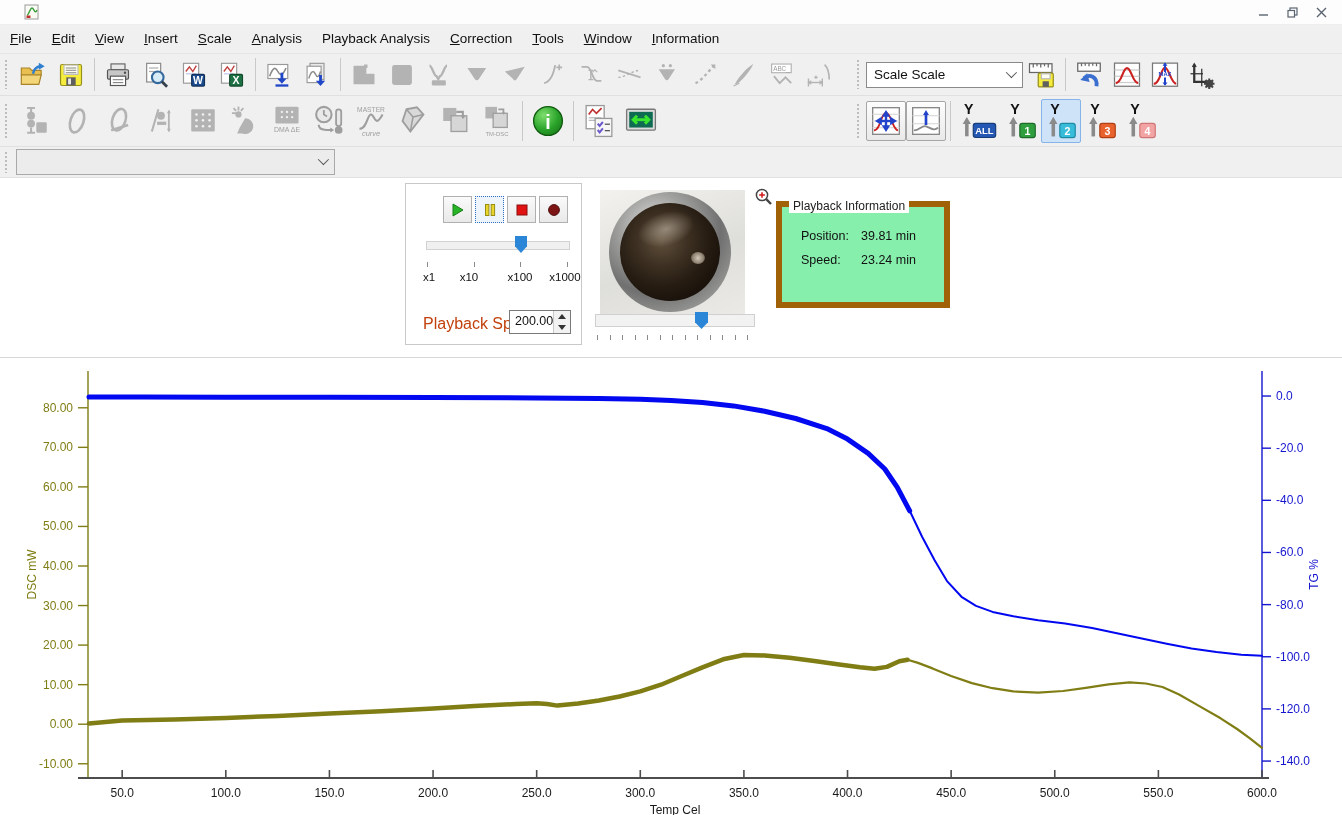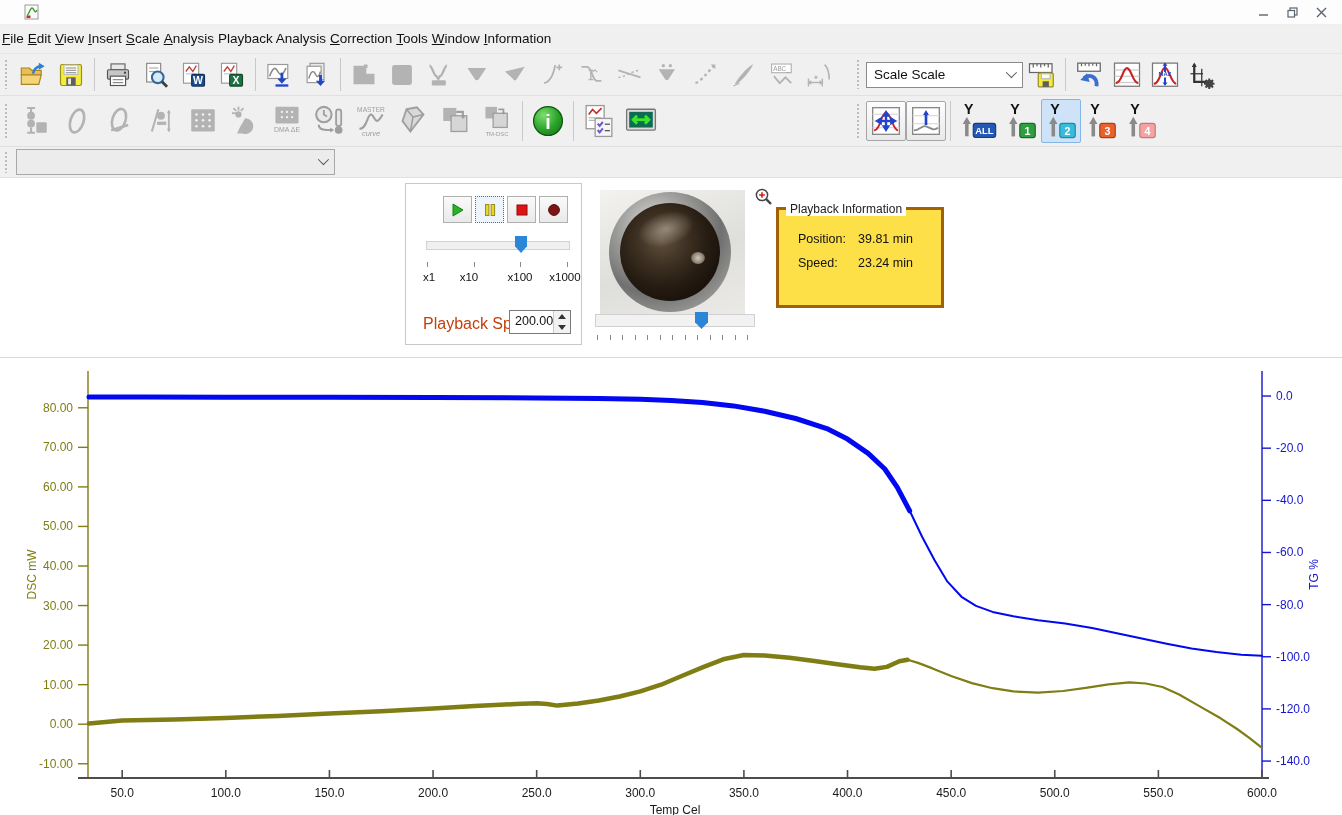--- a/index.html
+++ b/index.html
@@ -8,21 +8,21 @@
 
   
   .titlebar{height:24px;background:#fdfdfd;display:flex;align-items:center;padding:0 2px;border-bottom:1px solid #eee}
   .app-icon{width:16px;height:16px;margin-left:22px}
   .win-controls{margin-left:auto;display:flex;margin-right:4px}
   .win-btn{width:29px;height:19px;display:flex;align-items:center;justify-content:center;background:transparent;border:none;padding:0}
   .win-btn svg{display:block}
 
   
   .menubar{height:28px;background:#f0f0f0;display:flex;align-items:center;font-size:13.5px;color:#111;border-bottom:1px solid #e6e6e6}
-  .menu-item{padding:0 2px;height:28px;line-height:28px;cursor:default}
+  .menu-item{padding:0 10px;height:28px;line-height:28px;cursor:default}
   .menu-item u{text-decoration:underline}
 
   
   .toolbar-row{position:relative;background:#f0f0f0;border-bottom:1px solid #e0e0e0;display:flex;align-items:center}
   .row1{height:41px}.row2{height:50px}.row3{height:30px}
   .grip{width:5px;height:70%;margin:0 4px 0 5px;background:repeating-linear-gradient(to bottom,#bdbdbd 0 2px,transparent 2px 4px);background-size:2px 100%;background-repeat:repeat-y}
   .tb-sep{width:1px;height:80%;background:#c9c9c9;margin:0 4px}
   .tb-btn{width:38px;height:36px;display:flex;align-items:center;justify-content:center;background:transparent;border:1px solid transparent;padding:0}
   .row2 .tb-btn{width:42px;height:44px}
   .tb-btn.raised{border:1px solid #a6a6a6;background:linear-gradient(#fdfdfd,#e9e9e9);border-radius:2px}
@@ -53,21 +53,21 @@
   .spin-up:after{content:"";border-left:4px solid transparent;border-right:4px solid transparent;border-bottom:5px solid #333}
   .spin-down:after{content:"";border-left:4px solid transparent;border-right:4px solid transparent;border-top:5px solid #333}
 
   .sample-image{position:absolute;left:600px;top:12px;width:145px;height:126px;background:linear-gradient(160deg,#f3f2ef 0%,#dededa 55%,#eceae6 100%);overflow:hidden}
   .crucible-rim{position:absolute;left:9px;top:2px;width:122px;height:120px;border-radius:50%;background:radial-gradient(circle at 38% 30%,#e4e4e2 0%,#a3a3a1 30%,#707070 58%,#939391 78%,#565654 100%)}
   .crucible-bowl{position:absolute;left:11px;top:11px;right:11px;bottom:11px;border-radius:50%;background:radial-gradient(circle at 42% 38%,#61503c 0%,#3e3123 30%,#261c12 55%,#18110a 78%,#3a2d1e 100%)}
   .crucible-glare{position:absolute;left:28px;top:20px;width:58px;height:34px;border-radius:50%;background:radial-gradient(ellipse at center,rgba(205,195,180,.55),rgba(205,195,180,0) 70%);transform:rotate(-16deg)}
   .crucible-spot{position:absolute;left:82px;top:60px;width:14px;height:12px;border-radius:50%;background:radial-gradient(circle,#d2c9ba 0%,#8b8070 60%,rgba(0,0,0,0) 100%)}
   .zoom-btn{position:absolute;left:754px;top:9px;width:19px;height:19px;background:transparent;border:none;padding:0}
 
-  .info-box{position:absolute;left:776px;top:29px;width:162px;height:95px;border:3px solid #a16207;background:#fde047}
+  .info-box{position:absolute;left:776px;top:23px;width:162px;height:95px;border:6px solid #a16207;background:#86efac}
   .info-legend{position:absolute;top:-8px;left:7px;background:#fff;padding:0 4px;font-size:12px;color:#222}
   .info-grid{display:grid;grid-template-columns:60px auto;row-gap:10px;padding:22px 0 0 19px;font-size:12.5px;color:#111}
 
   .pos-slider{position:absolute;left:595px;top:136px;width:158px;height:11px;background:#f2f2f2;border:1px solid #d0d0d0}
   .pos-thumb{left:99px;top:-3px;position:absolute;width:13px;height:17px;background:#2b86d8;clip-path:polygon(0 0,100% 0,100% 60%,50% 100%,0 60%)}
   .pos-tick{position:absolute;top:157px;width:1px;height:5px;background:#8a8a8a}
 
   
   .chart-area{position:relative;height:463px;background:#fff}
   .chart-area svg{display:block}

